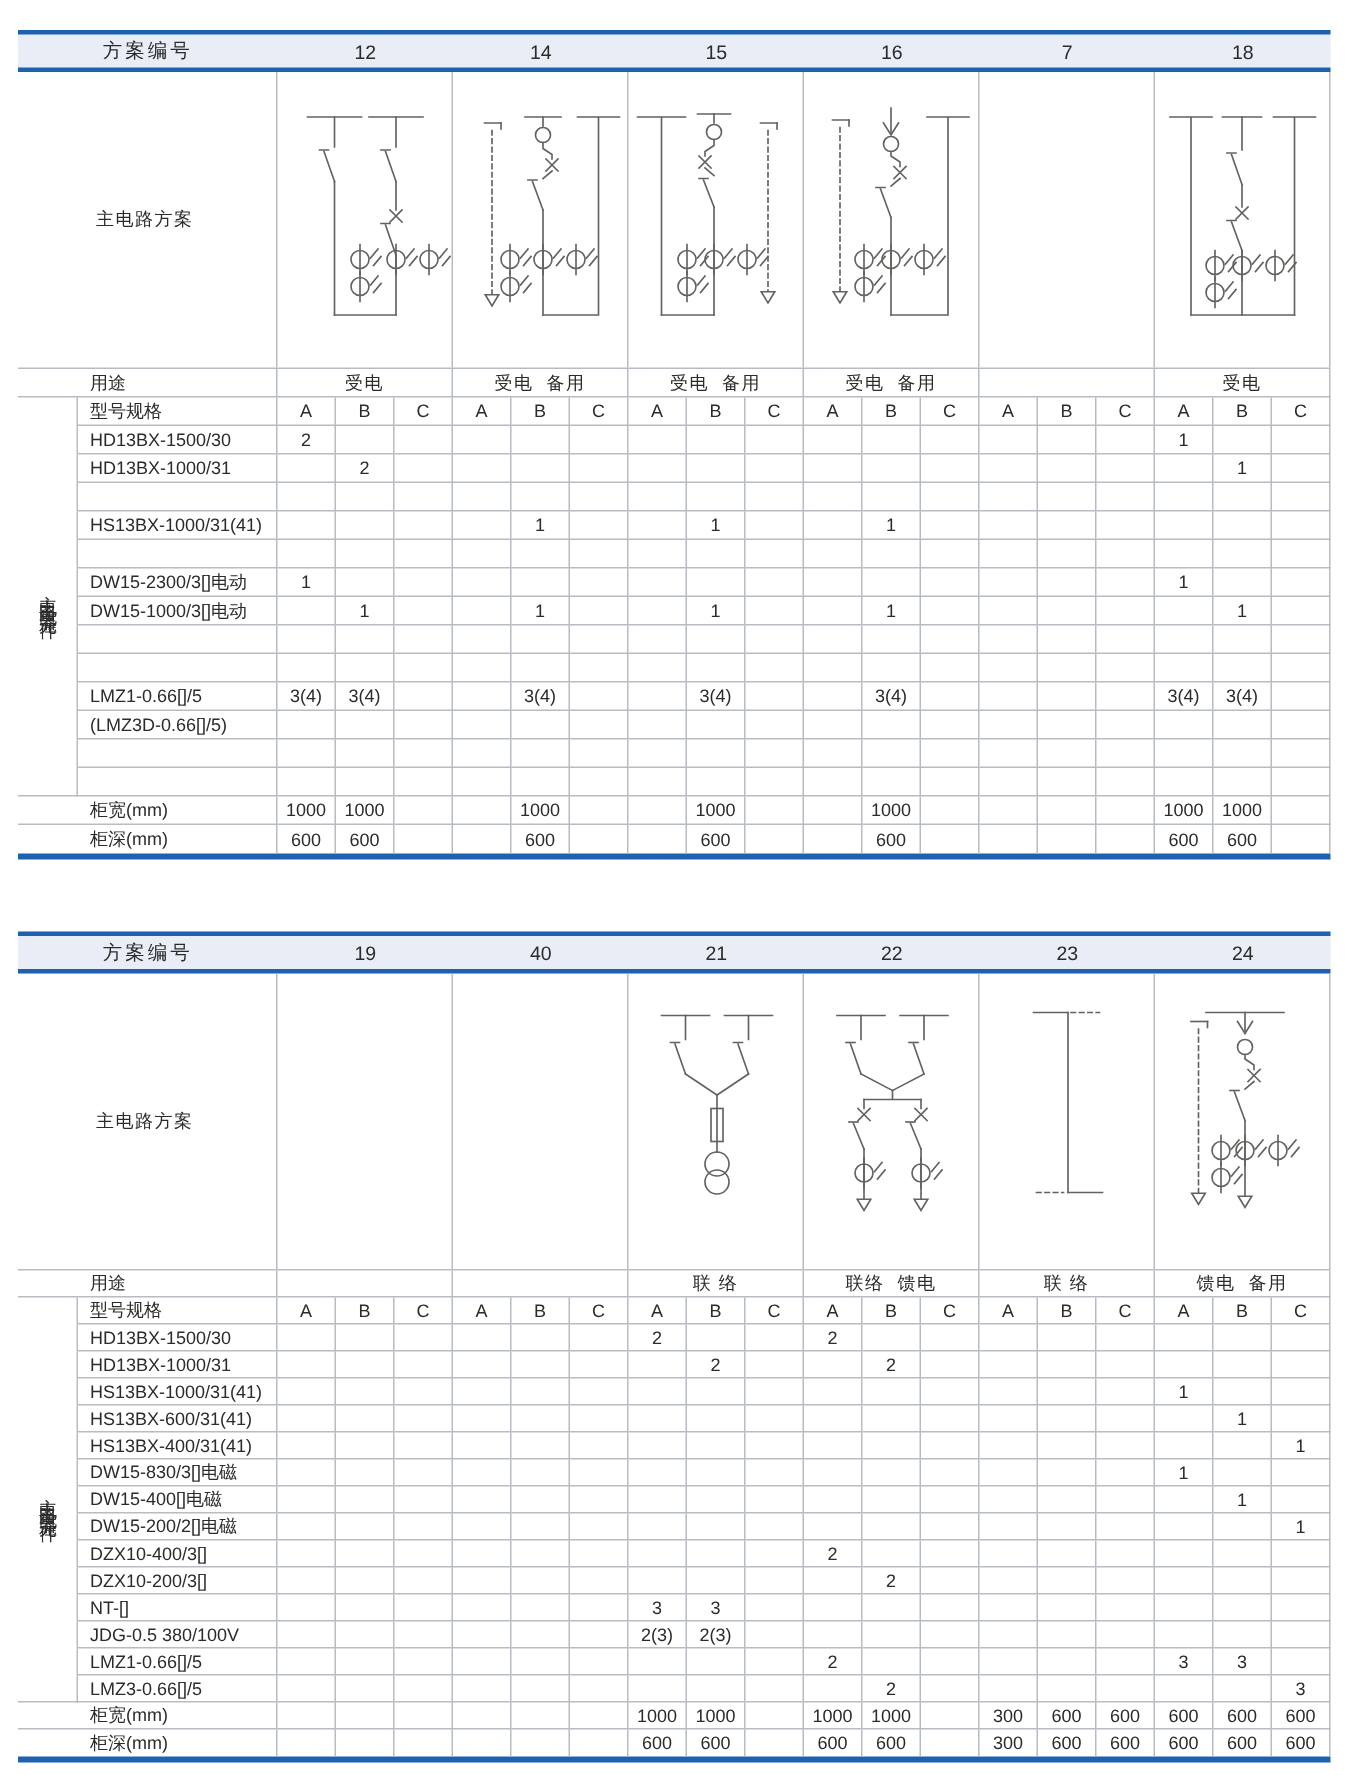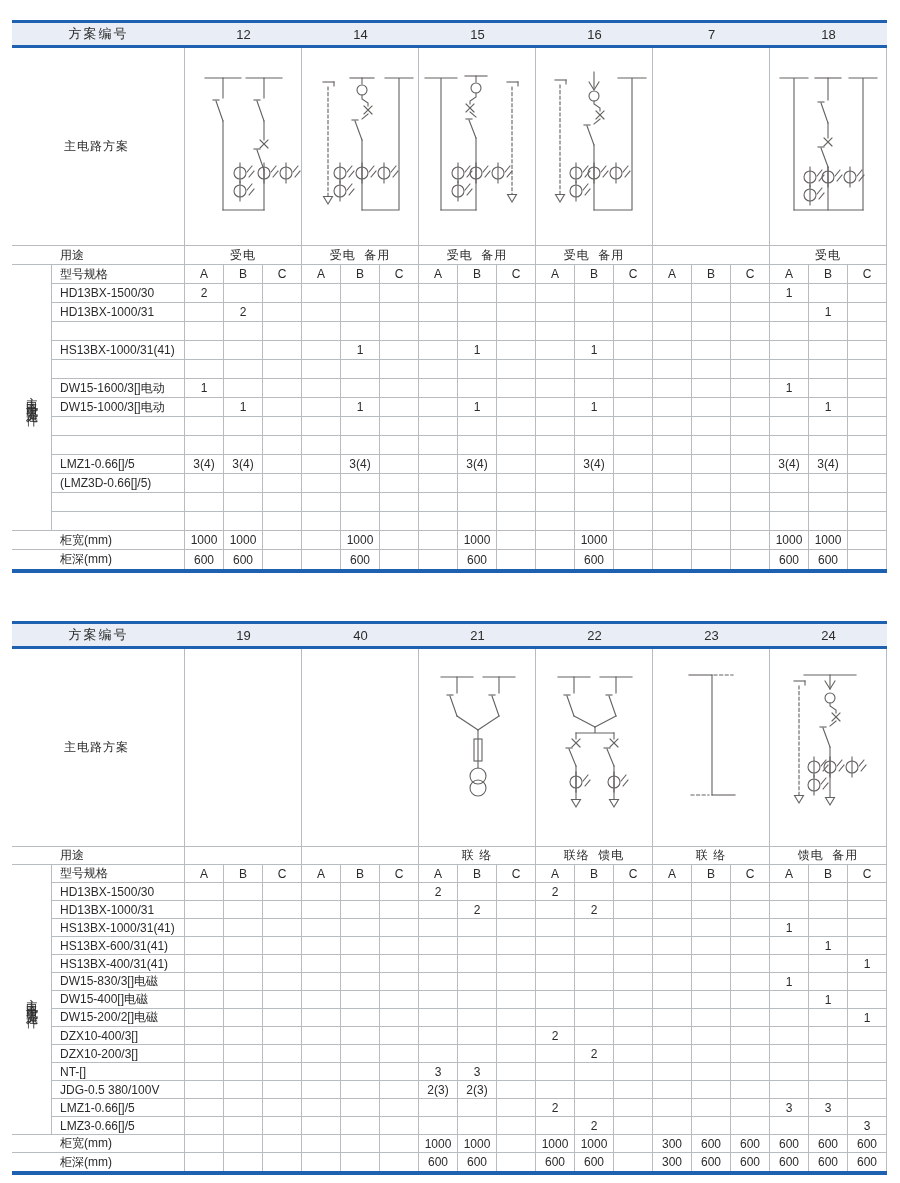--- a/index.html
+++ b/index.html
@@ -366,21 +366,21 @@
         <div class="cell vcell bR bB"></div>
         <div class="cell vcell bR bB"></div>
         <div class="cell vcell bR bB"></div>
         <div class="cell vcell bR bB"></div>
         <div class="cell vcell bR bB"></div>
         <div class="cell vcell bR bB"></div>
         <div class="cell vcell bR bB"></div>
       </div>
       <div class="row srow">
         <div class="cell side bR"></div>
-        <div class="cell mlabel bR bB">DW15-1600/3[]电动</div>
+        <div class="cell mlabel bR bB">DW15-2300/3[]电动</div>
         <div class="cell vcell bR bB">1</div>
         <div class="cell vcell bR bB"></div>
         <div class="cell vcell bR bB"></div>
         <div class="cell vcell bR bB"></div>
         <div class="cell vcell bR bB"></div>
         <div class="cell vcell bR bB"></div>
         <div class="cell vcell bR bB"></div>
         <div class="cell vcell bR bB"></div>
         <div class="cell vcell bR bB"></div>
         <div class="cell vcell bR bB"></div>

